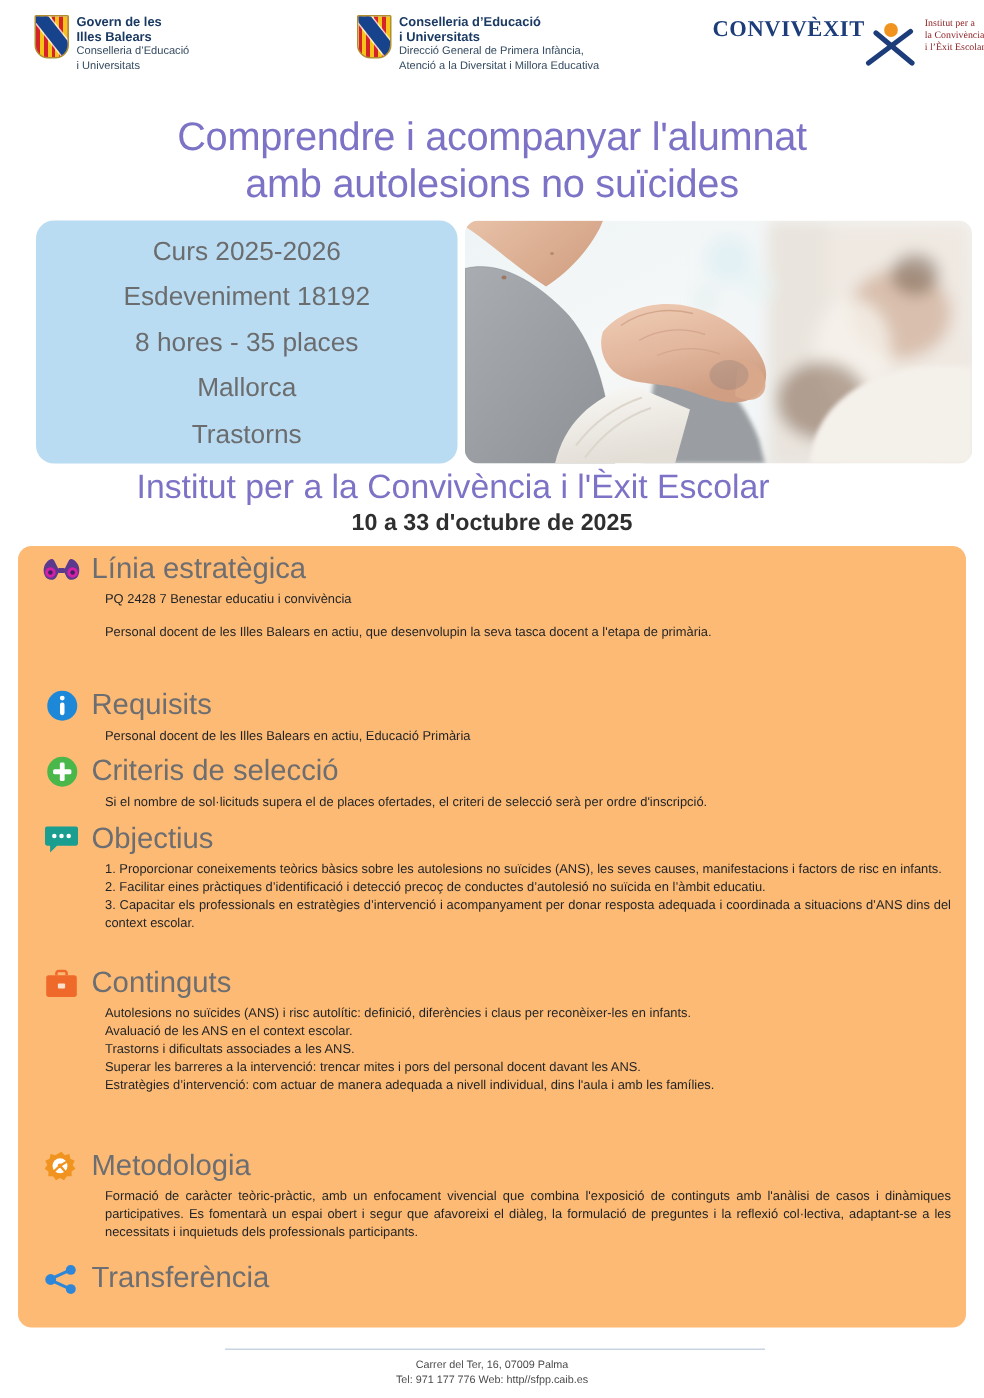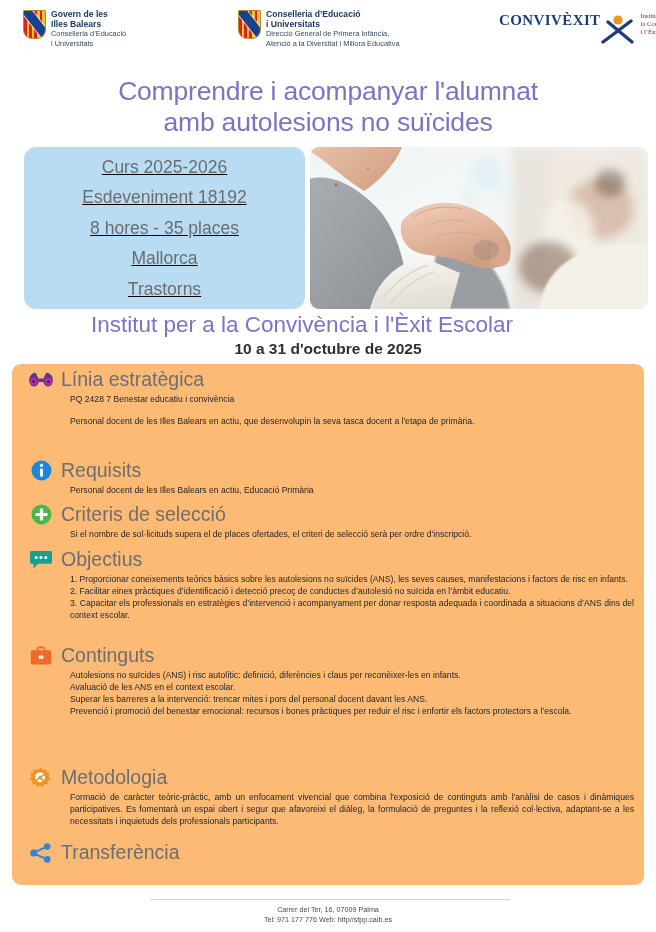--- a/index.html
+++ b/index.html
@@ -35,21 +35,21 @@
   .shield::after{
     content:"";position:absolute;left:-7px;top:-5px;
     width:9px;height:46px;background:#17428c;
     transform:rotate(-38deg);transform-origin:top left;
     box-shadow:0 0 0 1px rgba(255,255,255,.75);
   }
   .logo-txt{line-height:1.12;}
   .logo-l1{font-weight:bold;font-size:8.6px;color:#1b3a63;white-space:nowrap;}
   .logo-l2{font-size:7.4px;color:#33495f;white-space:nowrap;margin-top:1px;}
 
-  .convivexit-wrap{display:flex;align-items:flex-start;margin-left:24px;}
+  .convivexit-wrap{display:flex;align-items:flex-start;}
   .convivexit-word{
     font-family:"Liberation Serif","DejaVu Serif",serif;
     font-size:15px;font-weight:bold;letter-spacing:.4px;
     color:#1c3d7a;white-space:nowrap;
   }
   .cx-mark{position:relative;width:34px;height:34px;margin-left:-5px;}
   .cx-inst{
     font-family:"Liberation Serif","DejaVu Serif",serif;
     font-size:6.6px;color:#8e2226;line-height:1.25;margin-left:1px;white-space:nowrap;
   }
@@ -62,21 +62,20 @@
     font-size:26.5px;font-weight:normal;line-height:1.16;
     letter-spacing:-.2px;
   }
 
   
   .infobox{
     position:absolute;left:24px;top:147px;width:281px;height:162px;
     background:#badcf2;border-radius:12px;
     display:flex;flex-direction:column;justify-content:center;align-items:center;
     gap:2px;
-    text-decoration:underline;
   }
   .infobox div{
     color:#6b6c6e;font-size:17.5px;line-height:1.62;white-space:nowrap;
   }
   .photo{
     position:absolute;left:310px;top:147px;width:338px;height:162px;
     border-radius:9px;overflow:hidden;
   }
 
   
@@ -242,21 +241,21 @@
              C134 108 116 110 104 104 C94 99 88 86 92 74 Z" fill="url(#skin)"></path>
     <path d="M104 70 C118 60 136 58 152 62" stroke="#c99a7e" stroke-width="1" fill="none" opacity="0.7"></path>
     <path d="M116 80 C130 72 146 71 160 76" stroke="#c99a7e" stroke-width="0.9" fill="none" opacity="0.6"></path>
     <path d="M128 90 C142 84 156 84 170 89" stroke="#c99a7e" stroke-width="0.9" fill="none" opacity="0.55"></path>
     <path d="M182 92 C194 94 202 102 200 112 C198 120 188 122 180 117" fill="#d9a98c" opacity="0.9"></path>
     <ellipse cx="176" cy="103" rx="13" ry="10" fill="#8e7f77" opacity="0.35"></ellipse>
   </svg>
 </div>
 
 <div class="institute">Institut per a la Convivència i l'Èxit Escolar</div>
-<div class="dates">10 a 31 d'octubre de 2025</div>
+<div class="dates">10 a 33 d'octubre de 2025</div>
 
 <div class="panel">
 
   <div class="sec" style="top:4px;">
     <div class="sec-head">
       <span class="ico">
         <svg width="26" height="17" viewBox="0 0 26 17">
           <path d="M3 4 C1 6 0.5 10 2 13 C3.5 16 8 16.5 9.6 13.6 L11.6 9.6 L8.2 2.8 C7 0.6 4.6 2 3 4 Z" fill="#5b3a8e"></path>
           <path d="M23 4 C25 6 25.5 10 24 13 C22.5 16 18 16.5 16.4 13.6 L14.4 9.6 L17.8 2.8 C19 0.6 21.4 2 23 4 Z" fill="#5b3a8e"></path>
           <rect x="10.4" y="7.6" width="5.2" height="3.4" rx="1.2" fill="#5b3a8e"></rect>
@@ -337,22 +336,23 @@
           <path d="M7.6 4.2 V2.8 A1.5 1.5 0 0 1 9.1 1.3 H12.9 A1.5 1.5 0 0 1 14.4 2.8 V4.2" fill="none" stroke="#ef6a2a" stroke-width="1.7"></path>
           <rect x="0.8" y="4.2" width="20.4" height="14.4" rx="1.8" fill="#ef6a2a"></rect>
           <rect x="8.6" y="9.6" width="4.8" height="3.4" rx="0.7" fill="#fbe2cf"></rect>
         </svg>
       </span>
       <span class="sec-title">Continguts</span>
     </div>
     <div class="sec-body">
       <p>Autolesions no suïcides (ANS) i risc autolític: definició, diferències i claus per reconèixer-les en infants.</p>
       <p>Avaluació de les ANS en el context escolar.</p>
+      <p>Trastorns i dificultats associades a les ANS.</p>
       <p>Superar les barreres a la intervenció: trencar mites i pors del personal docent davant les ANS.</p>
-      <p>Prevenció i promoció del benestar emocional: recursos i bones pràctiques per reduir el risc i enfortir els factors protectors a l’escola.</p>
+      <p>Estratègies d’intervenció: com actuar de manera adequada a nivell individual, dins l'aula i amb les famílies.</p>
     </div>
   </div>
 
   <div class="sec" style="top:402px;">
     <div class="sec-head">
       <span class="ico">
         <svg width="22" height="22" viewBox="0 0 22 22">
           <path d="M11 0.8 L13.2 3.1 L16.3 2.4 L16.9 5.5 L19.8 6.8 L18.4 9.6 L20.3 12.1 L17.7 14 L17.8 17.2 L14.6 17.2 L12.7 19.8 L10 18.3 L7.3 19.8 L5.4 17.2 L2.2 17.2 L2.3 14 L-0.3 12.1 L1.6 9.6 L0.2 6.8 L3.1 5.5 L3.7 2.4 L6.8 3.1 Z" fill="#f0931f"></path>
           <circle cx="10" cy="10.2" r="5" fill="#ffffff"></circle>
           <path d="M10 10.2 L14.4 7.6 M10 10.2 L6.4 13.6 M10 10.2 L13.2 13.9" stroke="#f0931f" stroke-width="1.5" stroke-linecap="round"></path>

